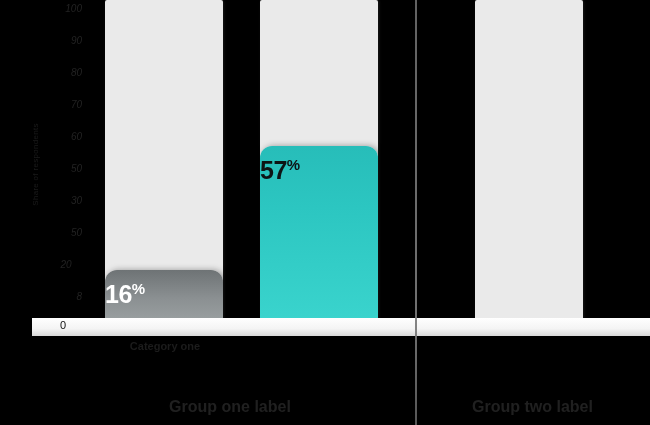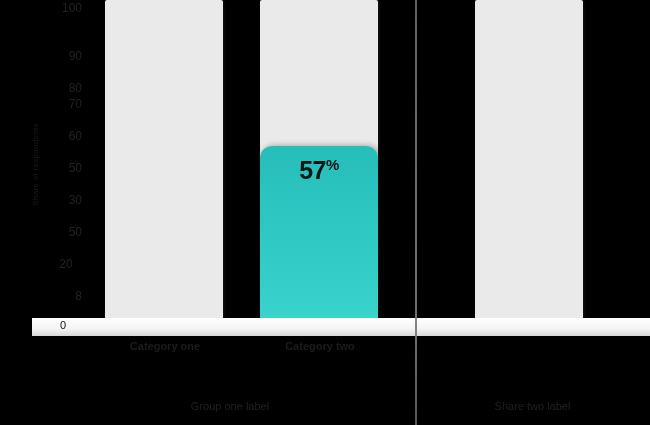--- a/index.html
+++ b/index.html
@@ -31,23 +31,24 @@
   .y-ticks {
     position:absolute;
     left:50px; top:0px;
     width:32px; height:330px;
   }
   .y-tick {
     position:absolute;
     right:0;
     width:32px;
     text-align:right;
-    font-size:12px;
+    font-size:10px;
     color:#222222;
     transform:translateY(-50%);
+    font-style:italic;
   }
 
   
   .plot {
     position:absolute;
     left:82px; top:0px;
     width:568px; height:330px;
   }
   .track {
     position:absolute;
@@ -64,21 +65,21 @@
     background:linear-gradient(180deg,#27bdb9 0%,#2cc6c1 35%,#3ad4cd 100%);
     box-shadow:2px 0 6px rgba(0,0,0,.35);
   }
   .bar.gray {
     background:linear-gradient(180deg,#6e7375 0%,#8b9092 55%,#9aa0a1 100%);
     box-shadow:2px 0 6px rgba(0,0,0,.35);
   }
   .bar-value {
     position:absolute;
     left:0; right:0; top:10px;
-    text-align:center;
+    text-align:left;
     font-size:25px;
     font-weight:bold;
     letter-spacing:-.5px;
   }
   .bar-value .pct {
     font-size:15px;
     vertical-align:super;
     font-weight:bold;
   }
   .bar.teal .bar-value { color:#0d1415; }
@@ -113,63 +114,65 @@
     position:absolute;
     text-align:center;
     font-size:11px;
     line-height:12px;
     color:#1c1c1c;
     font-weight:bold;
   }
   .group-label {
     position:absolute;
     text-align:center;
-    font-size:11px;
+    font-size:16px;
     line-height:13px;
     color:#202020;
-    font-weight:normal;
+    font-weight:bold;
   }
 </style>
 </head>
 <body>
 
 <div id="chart-root">
 
   <div class="y-axis-title">Share of respondents</div>
 
   <div class="y-ticks">
     <div class="y-tick" style="top:8px;">100</div>
-    <div class="y-tick" style="top:40px;margin-top:16px;">90</div>
-    <div class="y-tick" style="top:88px;">80</div>
+    <div class="y-tick" style="top:40px;">90</div>
+    <div class="y-tick" style="top:72px;">80</div>
     <div class="y-tick" style="top:104px;">70</div>
     <div class="y-tick" style="top:136px;">60</div>
     <div class="y-tick" style="top:168px;">50</div>
     <div class="y-tick" style="top:200px;">30</div>
     <div class="y-tick" style="top:232px;">50</div>
     <div class="y-tick" style="top:264px;text-align:center;">20</div>
     <div class="y-tick" style="top:296px;">8</div>
   </div>
 
   <div class="plot">
 
     <div class="track" style="left:23px;  width:118px; height:322px;"></div>
     <div class="track" style="left:178px; width:118px; height:322px;"></div>
     <div class="track" style="left:393px; width:108px; height:322px;"></div>
 
+    <div class="bar gray" style="left:23px; width:118px; top:270px; height:52px;">
+      <div class="bar-value"><span>16</span><span class="pct">%</span></div>
+    </div>
 
     <div class="bar teal" style="left:178px; width:118px; top:146px; height:176px;">
       <div class="bar-value"><span>57</span><span class="pct">%</span></div>
     </div>
 
   </div>
 
   <div class="baseline-band"></div>
   <div class="zero-label">0</div>
 
   <div class="group-divider"></div>
 
   <div class="cat-label" style="left:95px;  top:340px; width:140px;">Category one</div>
-  <div class="cat-label" style="left:250px; top:340px; width:140px;">Category two</div>
 
   <div class="group-label" style="left:80px;  top:400px; width:300px;">Group one label</div>
-  <div class="group-label" style="left:425px; top:400px; width:215px;">Share two label</div>
+  <div class="group-label" style="left:425px; top:400px; width:215px;">Group two label</div>
 
 </div>
 
 </body></html>

